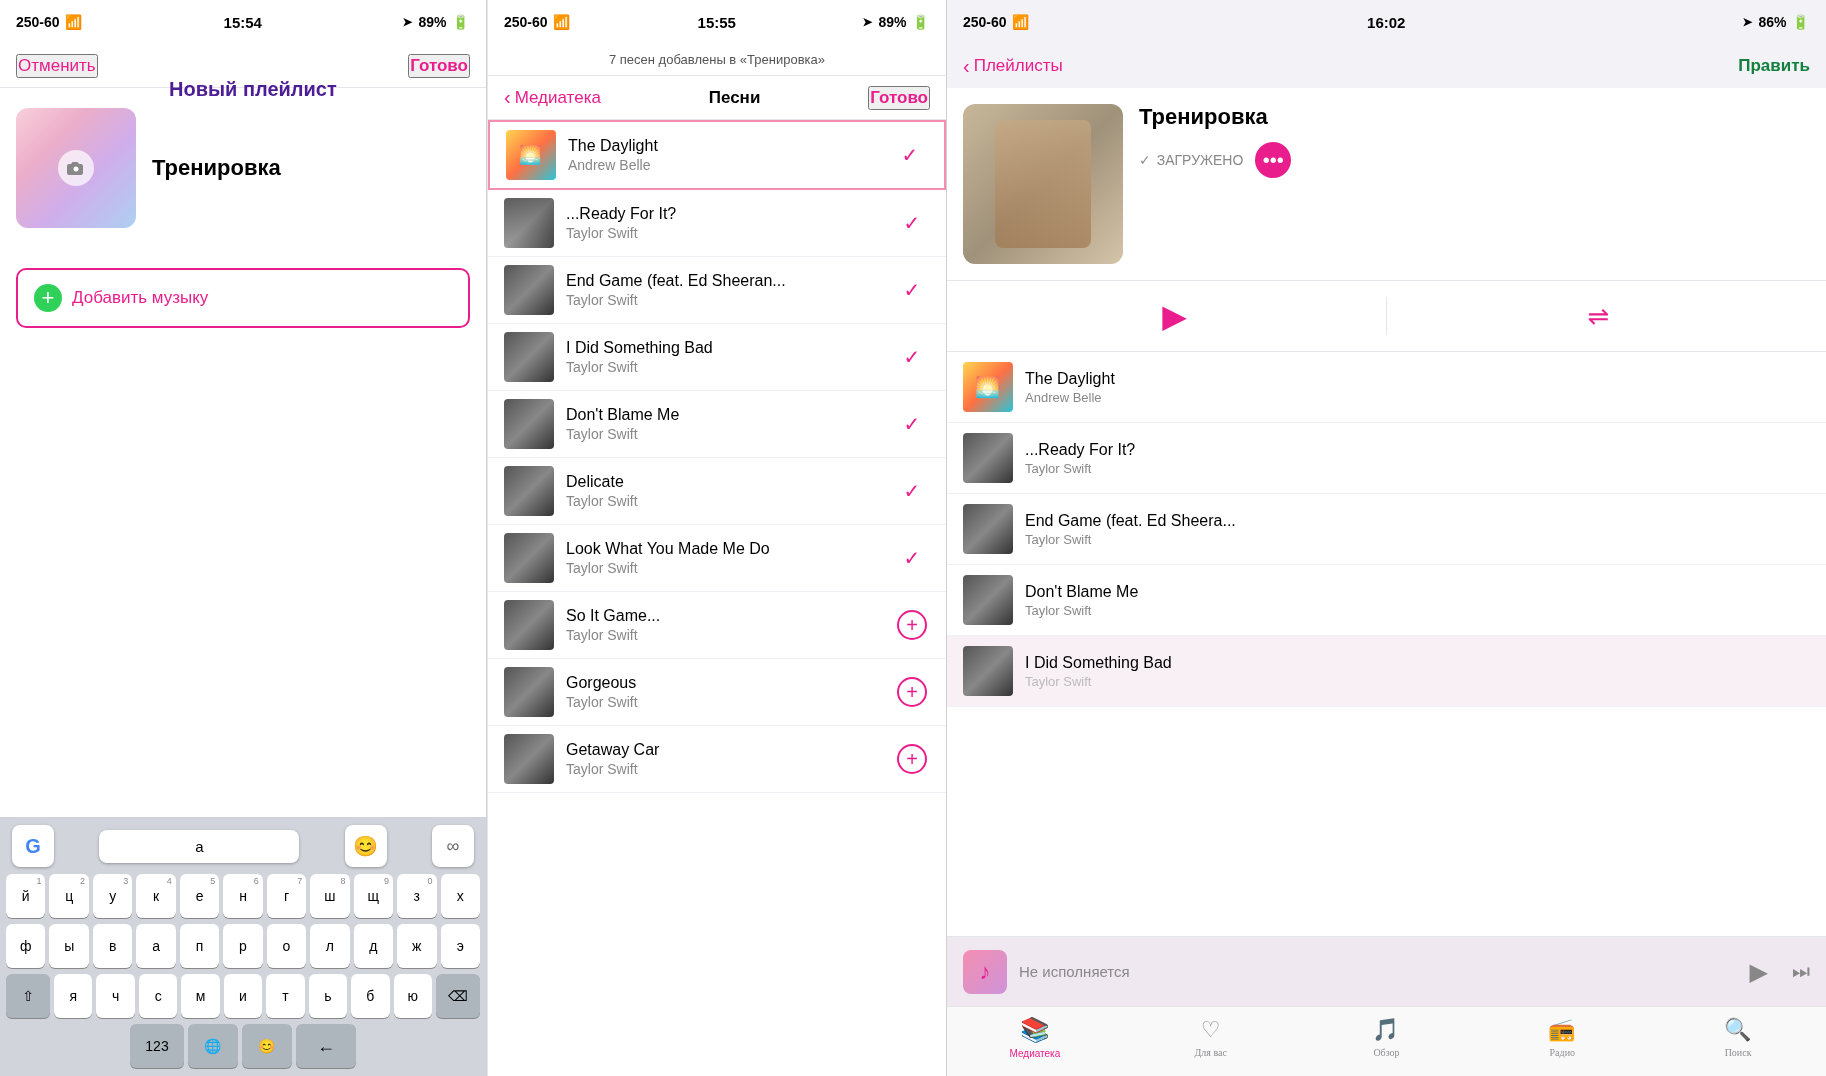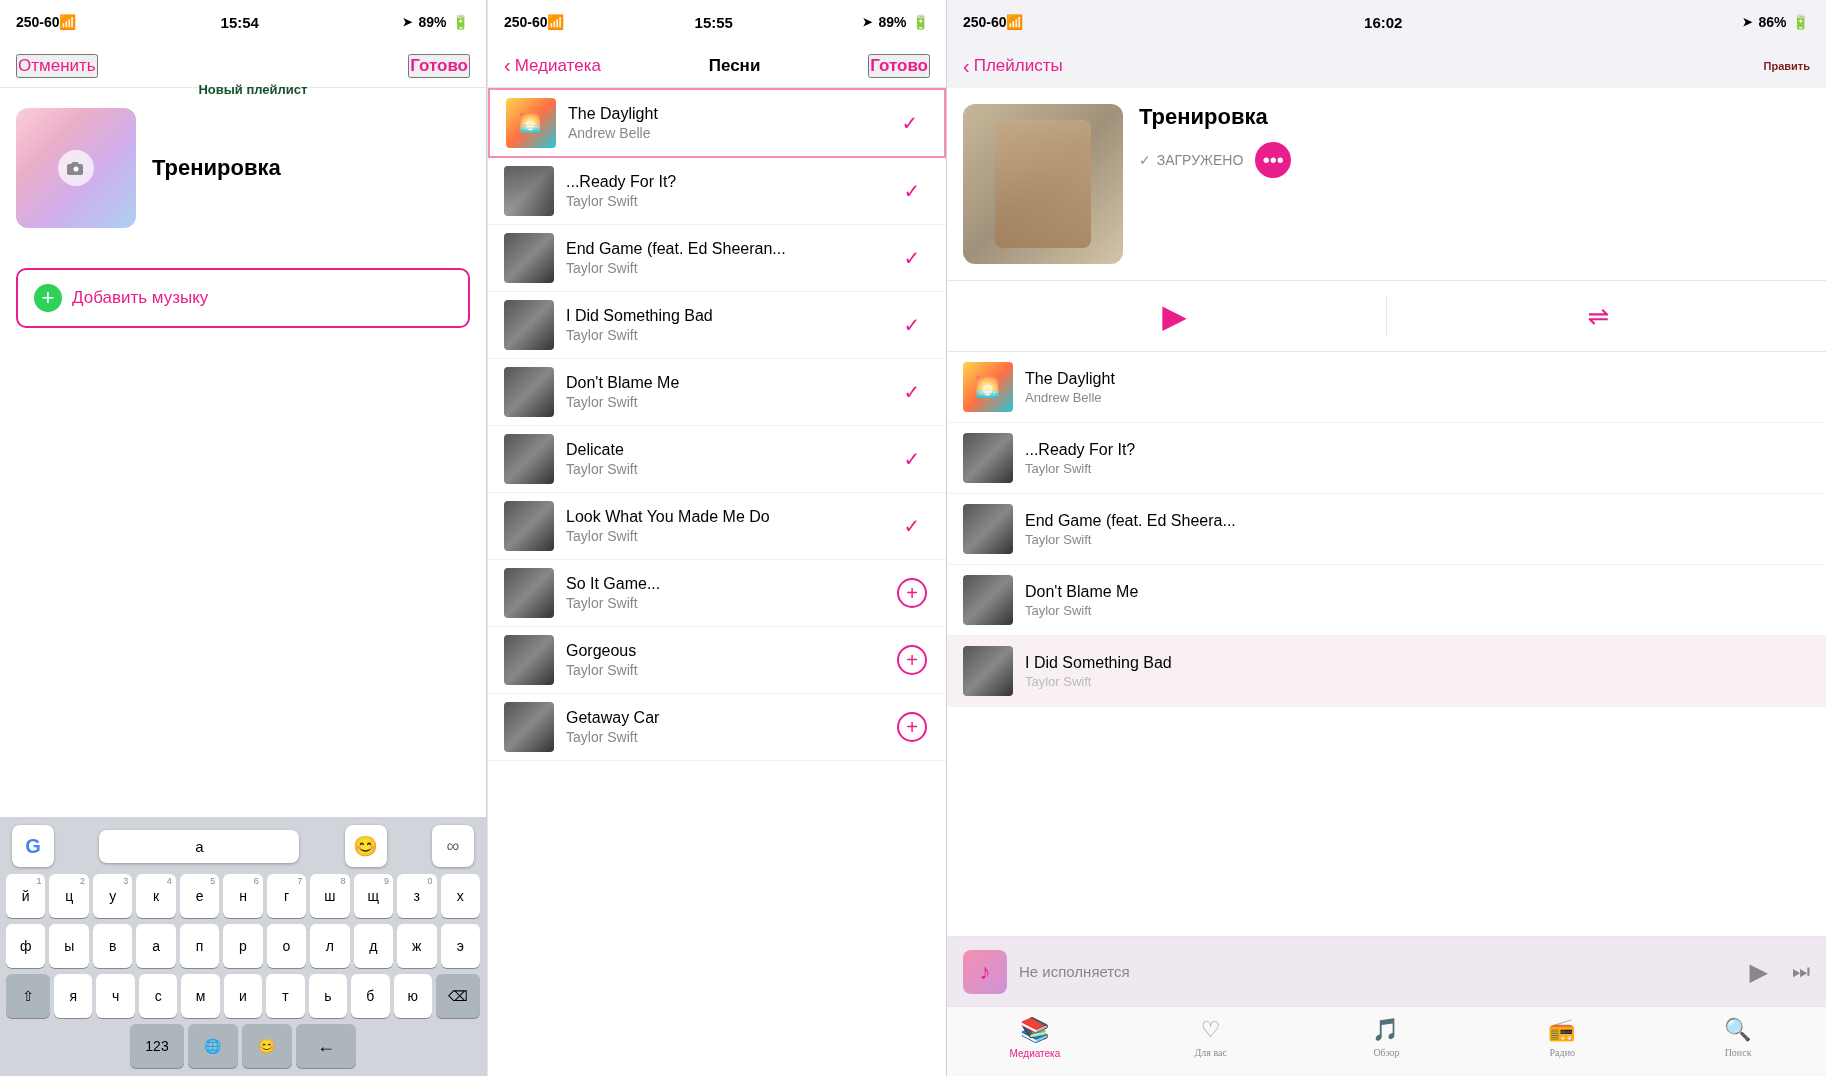--- a/index.html
+++ b/index.html
@@ -23,33 +23,33 @@
     }
     .status-bar {
       height: 44px;
       padding: 0 16px;
       display: flex;
       align-items: center;
       justify-content: space-between;
       font-size: 14px;
       font-weight: 600;
     }
-    .status-bar-left { display: flex; align-items: center; }
+    .status-bar-left { display: flex; align-items: center; gap: 6px; }
     .status-bar-right { display: flex; align-items: center; gap: 6px; }
 
     .panel1-nav {
       height: 44px;
       display: flex;
       align-items: center;
       justify-content: space-between;
       padding: 0 16px;
       border-bottom: 1px solid #e5e5ea;
     }
     .nav-cancel { color: #e91e8c; font-size: 17px; }
-    .nav-title { font-size: 13px; font-weight: 600; color: #14532d; margin-top: 48px; }
+    .nav-title { font-size: 20px; font-weight: 600; color: #4c1d95; margin-top: 48px; }
     .nav-done { color: #e91e8c; font-size: 17px; font-weight: 600; }
 
     .playlist-art-area {
       display: flex;
       align-items: center;
       padding: 20px 16px;
       gap: 16px;
     }
     .art-placeholder {
       width: 120px;
@@ -529,20 +529,21 @@
       <span>📶</span>
     </div>
     <div style="font-weight:600;font-size:15px;">15:55</div>
     <div class="status-bar-right">
       <span style="font-size:12px;">➤</span>
       <span>89%</span>
       <span>🔋</span>
     </div>
   </div>
 
+  <div class="panel2-notification">7 песен добавлены в «Тренировка»</div>
 
   <div class="panel2-nav">
     <div class="nav-back-btn">
       <span class="chevron-left">‹</span>
       <span>Медиатека</span>
     </div>
     <span class="panel2-title">Песни</span>
     <button class="panel2-done">Готово</button>
   </div>
 
@@ -678,21 +679,21 @@
       <span>86%</span>
       <span>🔋</span>
     </div>
   </div>
 
   <div class="panel3-nav">
     <div class="nav-back-btn">
       <span class="chevron-left">‹</span>
       <span>Плейлисты</span>
     </div>
-    <button class="nav-done" style="color:#7f1d1d;font-size:11px;background:none;border:none;cursor:pointer;">Править</button>
+    <button class="nav-done" style="color:#15803d;font-size:17px;background:none;border:none;cursor:pointer;">Править</button>
   </div>
 
   <div class="panel3-body">
 
     <div class="playlist-header">
       <div class="playlist-cover">
 
         <div style="width:100%;height:100%;background: linear-gradient(135deg,#c8b89a,#a0917a,#d4c4a8); display:flex;align-items:center;justify-content:center;">
           <div style="width:60%;height:80%;background: linear-gradient(180deg,#c8a882,#a07850);border-radius:8px;opacity:0.7;"></div>
         </div>

